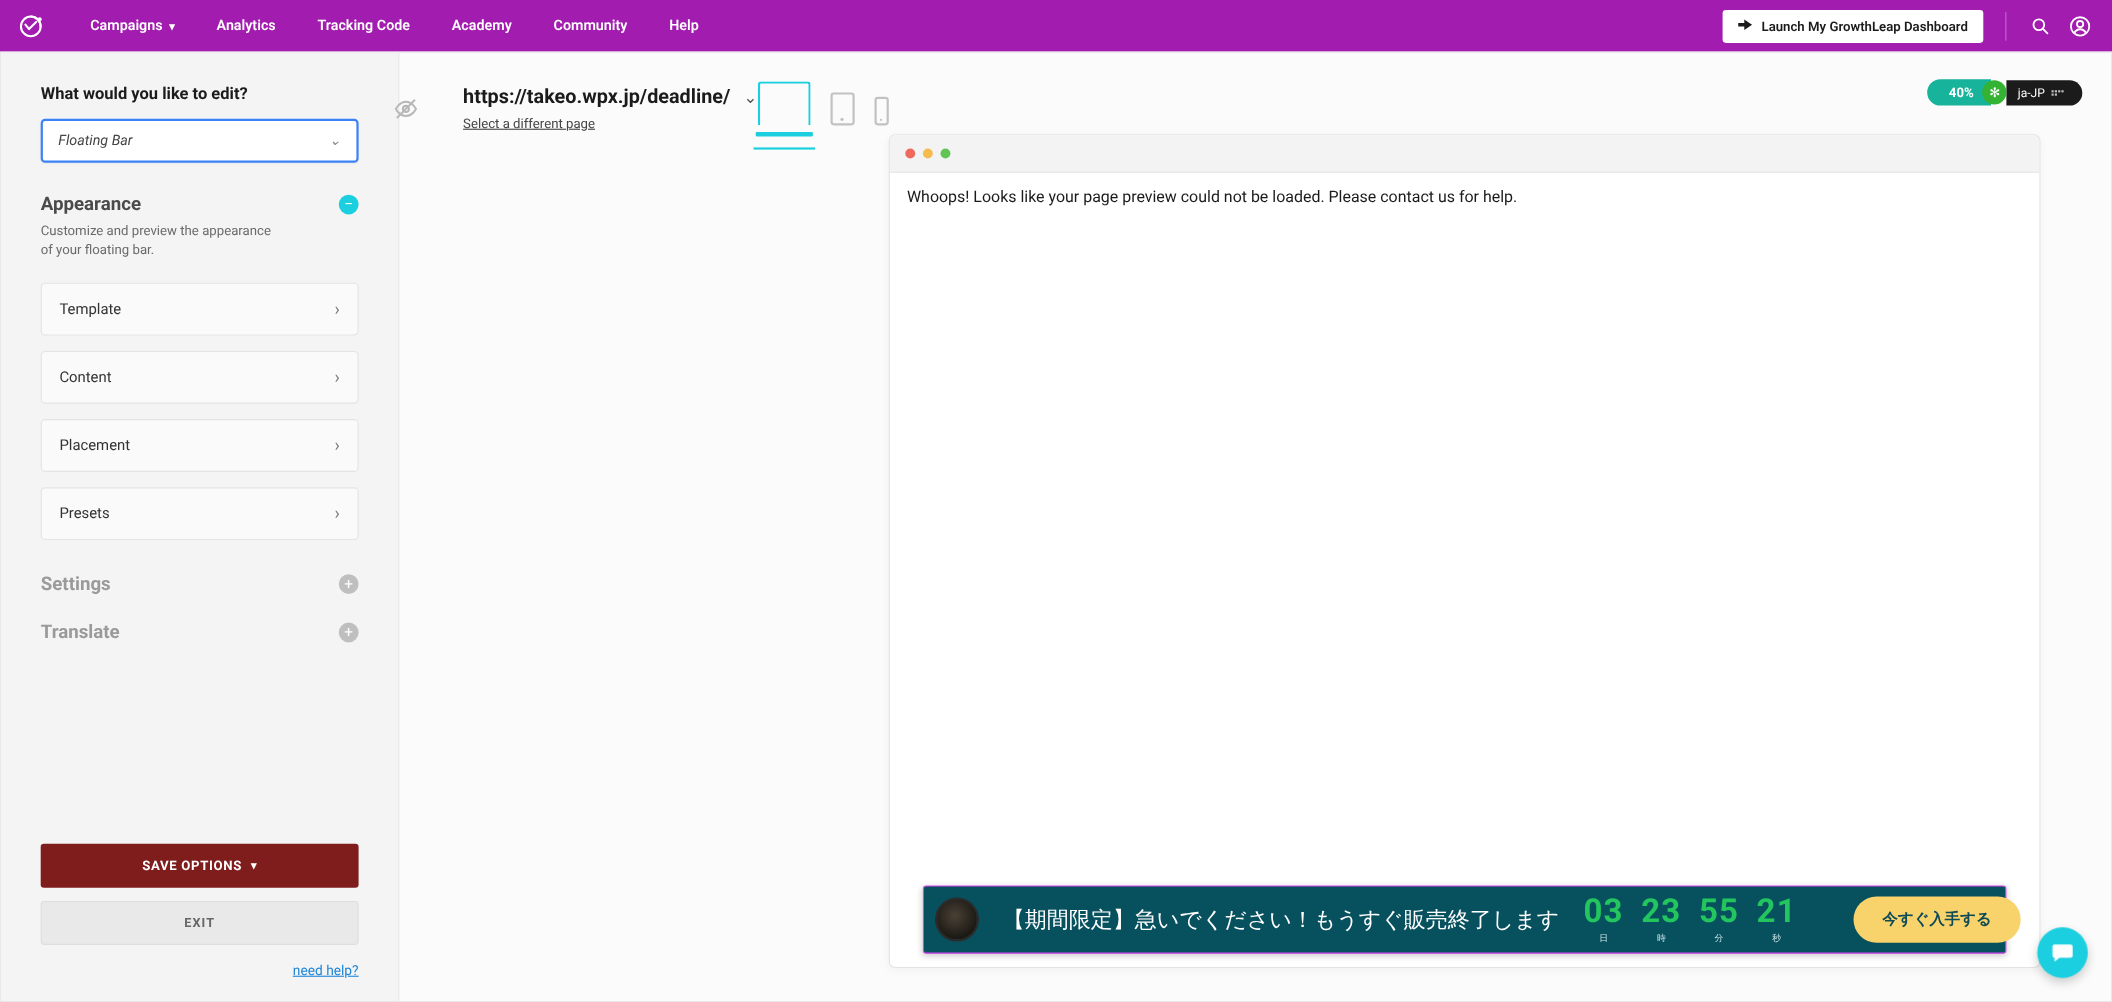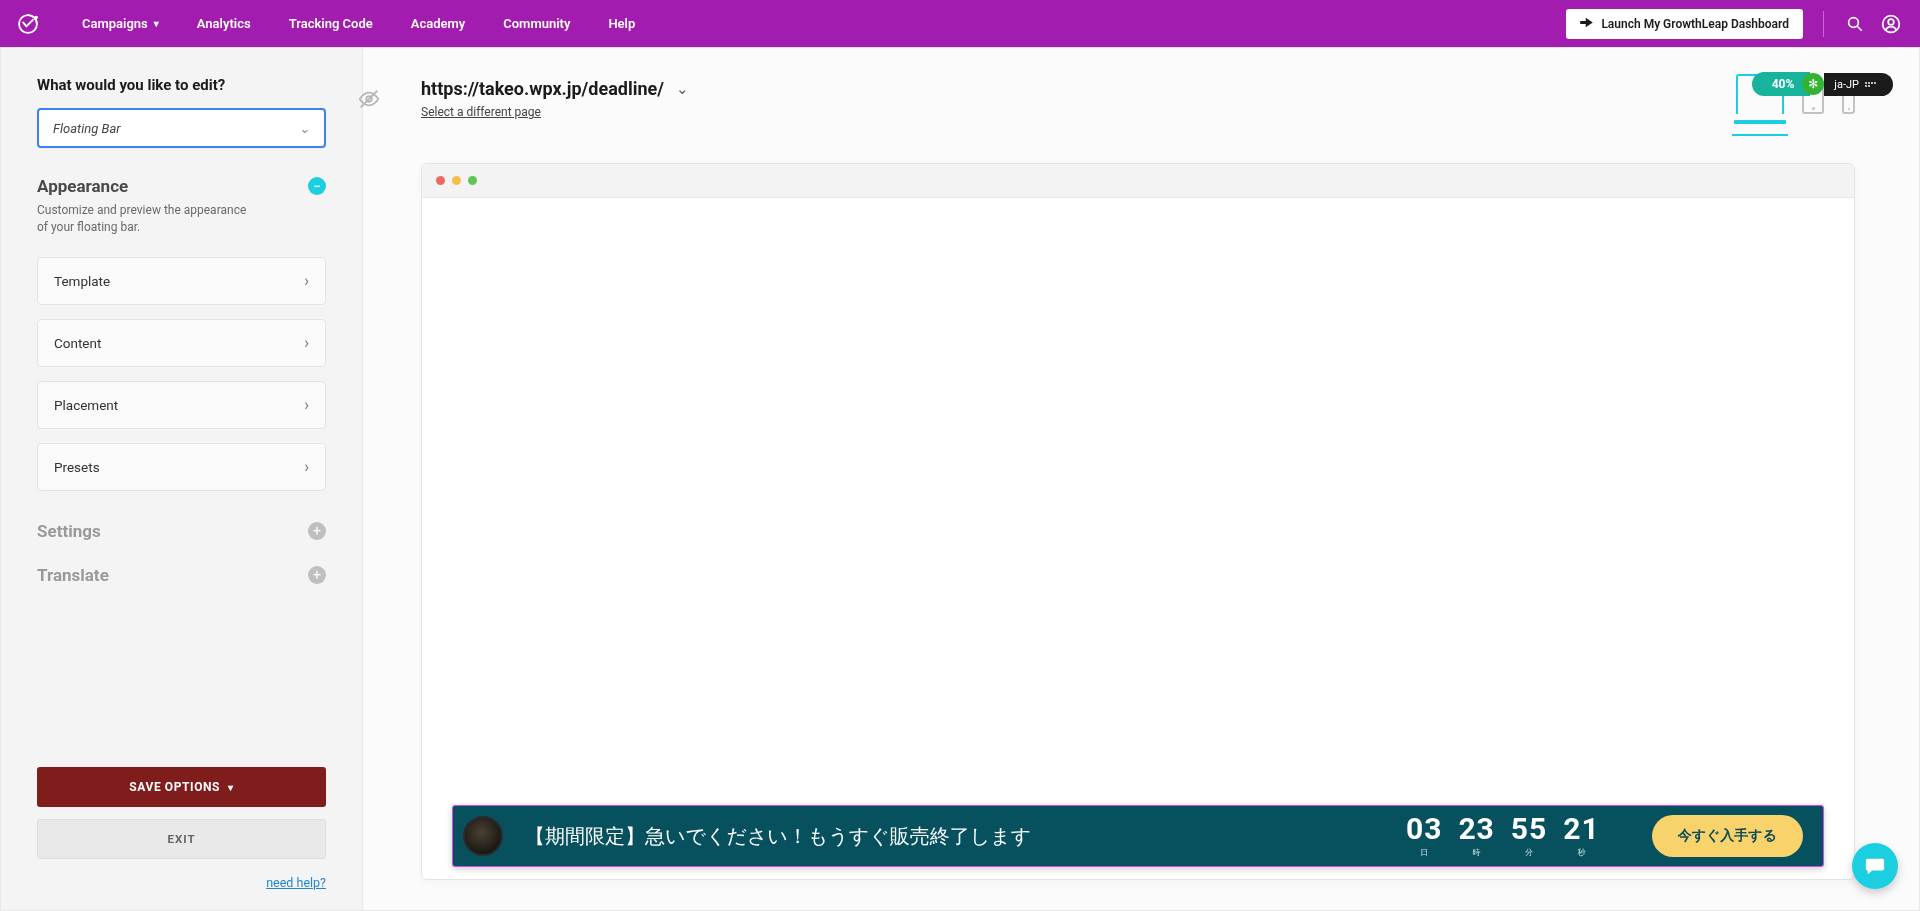--- a/index.html
+++ b/index.html
@@ -38,21 +38,21 @@
 
   .collapsed-section { display: flex; align-items: center; justify-content: space-between; margin-top: 30px; }
   .collapsed-section h3 { font-size: 17px; font-weight: 700; color: #9a9a9a; }
 
   .sidebar-footer { margin-top: auto; display: flex; flex-direction: column; gap: 12px; }
   .save-btn { background: #7f1d1d; color: #fff; border-radius: 3px; height: 40px; font-size: 12px; font-weight: 700; letter-spacing: 0.6px; display: flex; align-items: center; justify-content: center; gap: 8px; cursor: pointer; }
   .exit-btn { background: #e9e9e9; border: 1px solid #dedede; color: #666; border-radius: 3px; height: 40px; font-size: 11.5px; font-weight: 700; letter-spacing: 1px; display: flex; align-items: center; justify-content: center; cursor: pointer; }
   .need-help { text-align: right; font-size: 12.5px; color: #1e85d6; text-decoration: underline; cursor: pointer; margin-top: 4px; }
 
   
-  .main { flex: 1; padding: 30px 64px 30px 58px; position: relative; display: flex; flex-direction: column; min-width: 0; }
+  .main { flex: 1; padding: 30px 64px 30px 58px; position: relative; display: flex; flex-direction: row; min-width: 0; }
 
   .eye-off { position: absolute; left: -7px; top: 40px; width: 28px; height: 24px; color: #b8b8b8; cursor: pointer; }
 
   .url-row { display: flex; align-items: flex-start; justify-content: space-between; }
   .url-left { display: flex; flex-direction: column; gap: 6px; }
   .url-line { display: flex; align-items: center; gap: 12px; }
   .url-text { font-size: 18px; font-weight: 700; color: #1b1b1b; cursor: pointer; }
   .url-chev { color: #555; font-size: 15px; cursor: pointer; }
   .select-diff { font-size: 12px; color: #444; text-decoration: underline; cursor: pointer; }
 
@@ -73,21 +73,21 @@
   .d-green { background: #61c454; }
   .browser-body { flex: 1; position: relative; padding: 14px 16px; }
   .err-msg { font-size: 14.5px; color: #1b1b1b; }
 
   
   .floating-bar { position: absolute; left: 30px; right: 30px; bottom: 12px; background: #07515f; border: 1px solid #d946ef; border-radius: 3px; height: 62px; display: flex; align-items: center; padding: 0 20px 0 10px; gap: 22px; box-shadow: 0 2px 6px rgba(0,0,0,0.2); }
   .fb-avatar { width: 40px; height: 40px; border-radius: 50%; background: radial-gradient(circle at 45% 40%, #4a4135 0%, #1b1914 70%); border: 2px solid #2b2b2b; flex-shrink: 0; }
   .fb-text { color: #fff; font-size: 20px; font-weight: 500; white-space: nowrap; }
   .fb-countdown { display: flex; gap: 16px; margin-left: auto; }
   .cd-unit { display: flex; flex-direction: column; align-items: center; }
-  .cd-num { color: #ffffff; font-size: 30px; font-weight: 700; letter-spacing: 1px; line-height: 1; }
+  .cd-num { color: #22c55e; font-size: 30px; font-weight: 700; letter-spacing: 1px; line-height: 1; }
   .cd-lbl { color: #cfe7ea; font-size: 8px; margin-top: 3px; }
   .fb-cta { background: #f8d26a; color: #0c4a57; font-weight: 700; font-size: 14px; border-radius: 22px; padding: 12px 26px; cursor: pointer; white-space: nowrap; margin-left: 30px; }
 
   
   .progress-pill { position: absolute; right: 27px; top: 72px; display: flex; align-items: center; z-index: 20; }
   .pp-left { background: #17b39a; color: #fff; font-weight: 700; font-size: 12px; padding: 5px 16px 5px 20px; border-radius: 14px 0 0 14px; }
   .pp-right { background: #1b1b1b; color: #fff; font-size: 11px; padding: 5px 16px 5px 10px; border-radius: 0 14px 14px 0; display: flex; align-items: center; gap: 6px; }
   .pp-gear { width: 22px; height: 22px; background: #34b233; border-radius: 50%; display:flex; align-items:center; justify-content:center; color:#fff; font-size:12px; margin-left:-8px; z-index:1; }
   .pp-dots { width: 12px; display: flex; flex-wrap: wrap; gap: 1px; }
   .pp-dots span { width: 2px; height: 2px; background:#bbb; }
@@ -235,20 +235,21 @@
       </div>
     </div>
 
     <div class="browser">
       <div class="browser-tb">
         <div class="tl-dot d-red"></div>
         <div class="tl-dot d-yellow"></div>
         <div class="tl-dot d-green"></div>
       </div>
       <div class="browser-body">
+        <div class="err-msg">Whoops! Looks like your page preview could not be loaded. Please contact us for help.</div>
 
         <div class="floating-bar">
           <div class="fb-avatar"></div>
           <div class="fb-text">【期間限定】急いでください！もうすぐ販売終了します</div>
           <div class="fb-countdown">
             <div class="cd-unit">
               <span class="cd-num">03</span>
               <span class="cd-lbl">日</span>
             </div>
             <div class="cd-unit">

